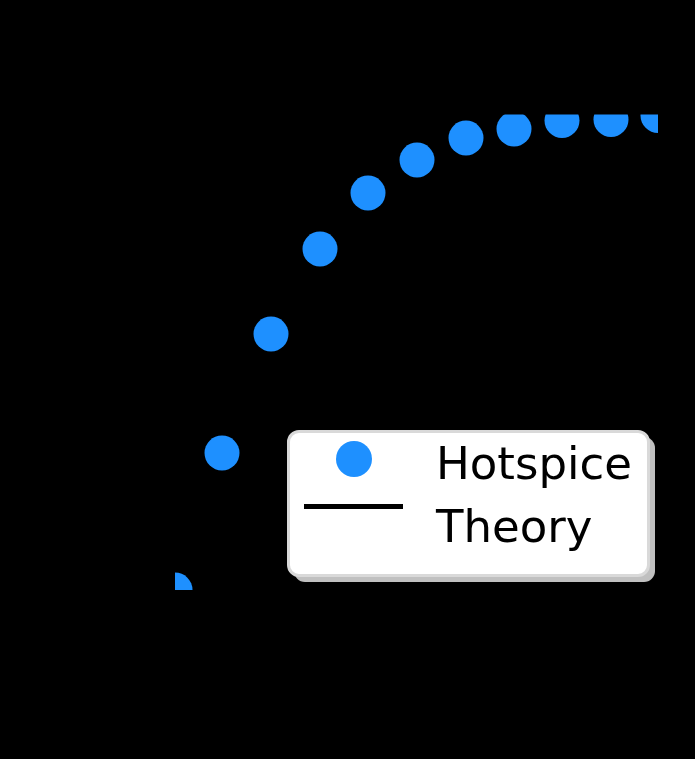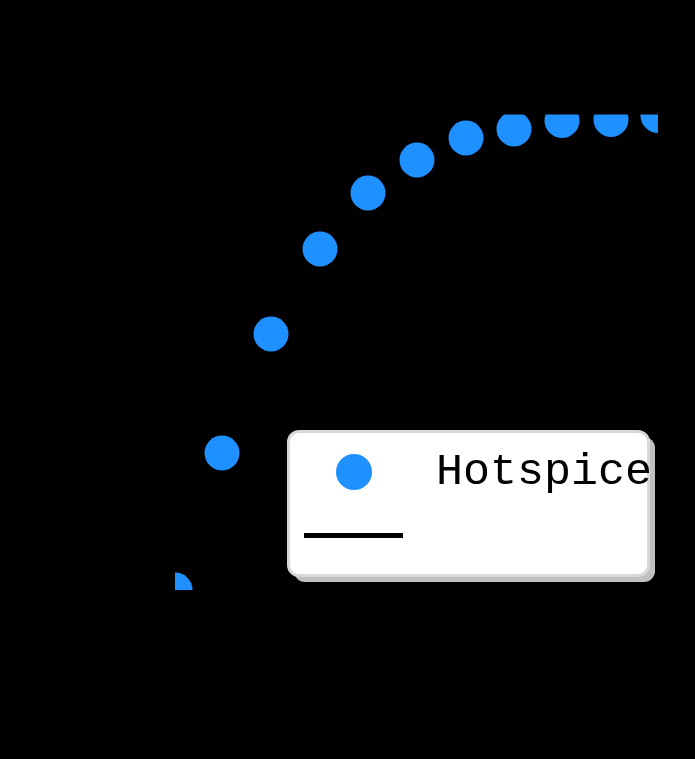--- a/index.html
+++ b/index.html
@@ -29,23 +29,22 @@
     border: 3px solid #d9d9d9;
     border-radius: 12px;
     box-shadow: 6px 6px 0 -1px #c0c0c0;
     display: flex;
     flex-direction: column;
     justify-content: center;
     padding: 6px 0;
   }
   .legend-row {
     display: flex;
-    align-items: center;
+    align-items: flex-start;
     height: 63px;
-    font-family: Liberation Mono, monospace;
   }
   .legend-marker-box {
     width: 99px;
     margin-left: 14px;
     display: flex;
     align-items: center;
     justify-content: center;
     flex: 0 0 auto;
   }
   .legend-dot {
@@ -104,16 +103,17 @@
     <div class="legend-row">
       <span class="legend-marker-box">
         <span class="legend-dot" id="legend-dot-marker" style="background: rgb(30, 144, 255);"></span>
       </span>
       <span class="legend-label">Hotspice</span>
     </div>
     <div class="legend-row">
       <span class="legend-marker-box">
         <span class="legend-line" id="legend-line-marker" style="background: rgb(0, 0, 0);"></span>
       </span>
+      <span class="legend-label">Theory</span>
     </div>
   </div>
 
 </div>
 
 </body></html>

